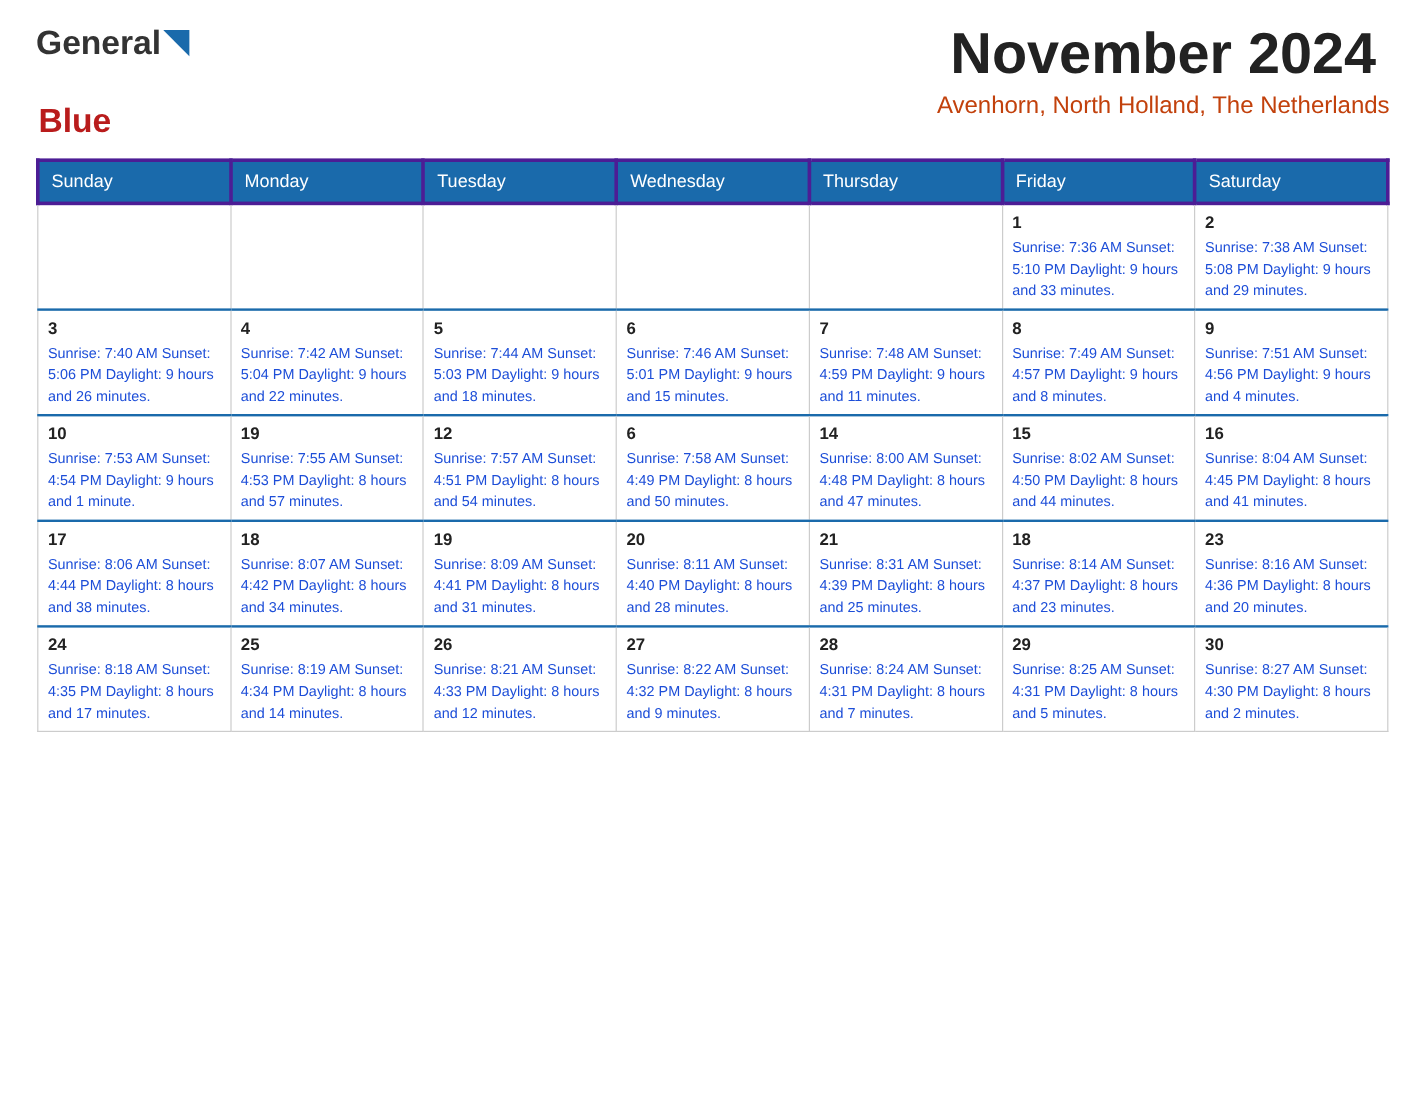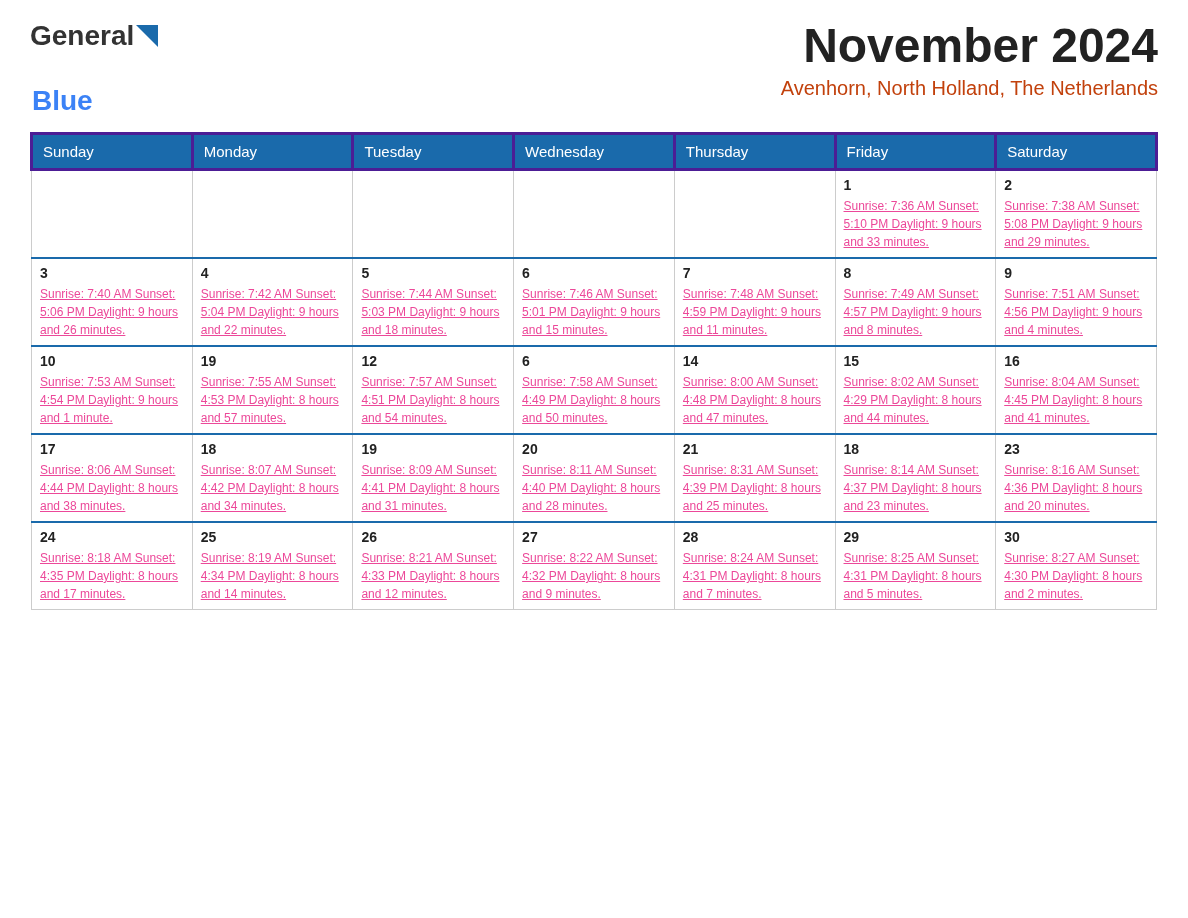--- a/index.html
+++ b/index.html
@@ -15,21 +15,21 @@
       align-items: flex-start;
       margin-bottom: 10px;
     }
     .logo {
       display: flex;
       flex-direction: column;
       align-items: flex-start;
       gap: 37px;
     }
     .title-section {
-      text-align: right;
+      text-align: center;
     }
     .month-title {
       font-size: 48px;
       font-weight: bold;
       color: #222;
       line-height: 1.1;
     }
     .subtitle {
       font-size: 20px;
       color: #c2410c;
@@ -63,40 +63,39 @@
     }
     .day-number {
       font-size: 14px;
       font-weight: bold;
       color: #222;
       display: block;
       margin-bottom: 4px;
     }
     .day-info {
       font-size: 12px;
-      color: #ec4899;
+      color: #1d4ed8;
       line-height: 1.5;
-      text-decoration: underline;
     }
     .empty-cell {
       background: #f9f9f9;
     }
   </style>
 </head>
 <body>
 
 <div class="header">
   <div class="logo">
     <div style="display:flex; align-items:center;">
       <span style="font-size:28px; font-weight:bold; color:#333;">General</span>
       <svg width="22" height="22" viewBox="0 0 22 22" style="margin-left:2px; vertical-align:middle;">
         <polygon points="0,0 22,0 22,22" fill="#1a6aab"></polygon>
       </svg>
     </div>
-    <div style="font-size:28px; font-weight:bold; color:#3b82f6; margin-top:-4px; padding-left:2px;">Blue</div>
+    <div style="font-size:28px; font-weight:bold; color:#b91c1c; margin-top:-4px; padding-left:2px;">Blue</div>
   </div>
   <div class="title-section">
     <div class="month-title">November 2024</div>
     <div class="subtitle">Avenhorn, North Holland, The Netherlands</div>
   </div>
 </div>
 
 <table class="calendar">
   <thead>
     <tr>
@@ -200,21 +199,21 @@
         </td>
         <td>
           <span class="day-number">14</span>
           <div class="day-info">Sunrise: 8:00 AM
 Sunset: 4:48 PM
 Daylight: 8 hours and 47 minutes.</div>
         </td>
         <td>
           <span class="day-number">15</span>
           <div class="day-info">Sunrise: 8:02 AM
-Sunset: 4:29 PM
+Sunset: 4:50 PM
 Daylight: 8 hours and 44 minutes.</div>
         </td>
         <td>
           <span class="day-number">16</span>
           <div class="day-info">Sunrise: 8:04 AM
 Sunset: 4:45 PM
 Daylight: 8 hours and 41 minutes.</div>
         </td>
       </tr>
       <tr class="week-row">

